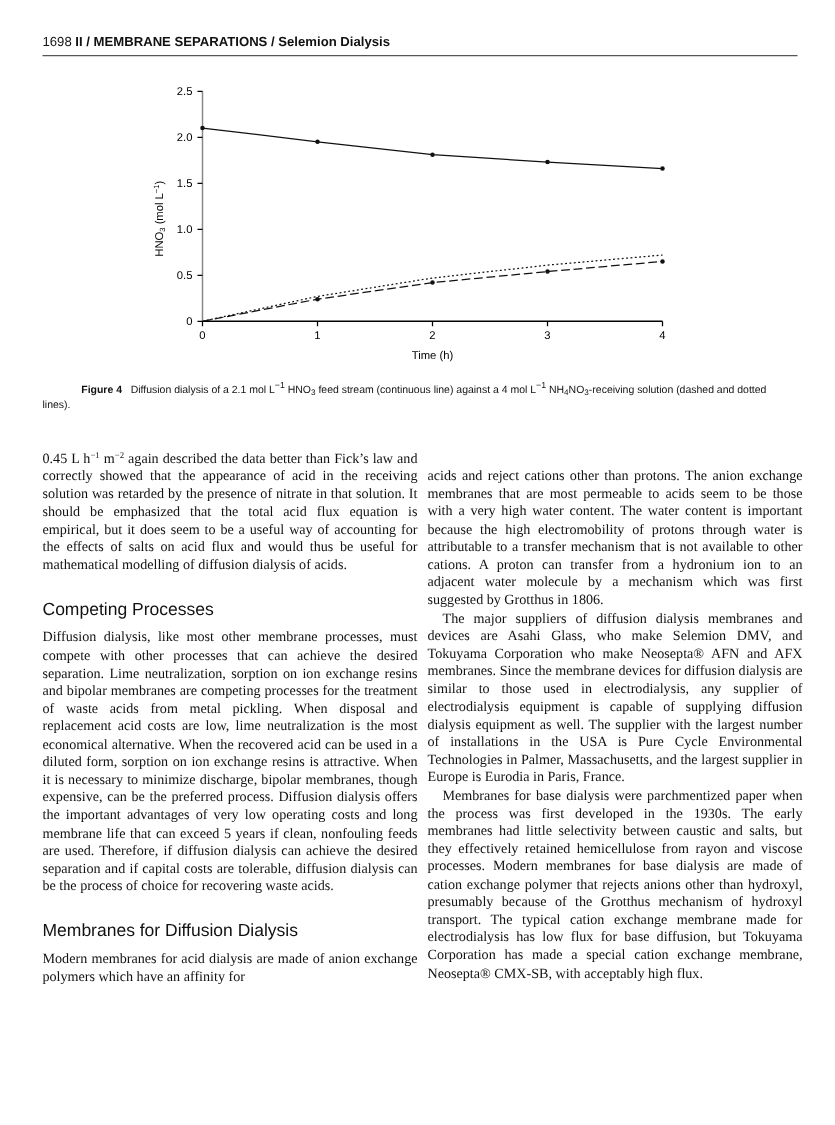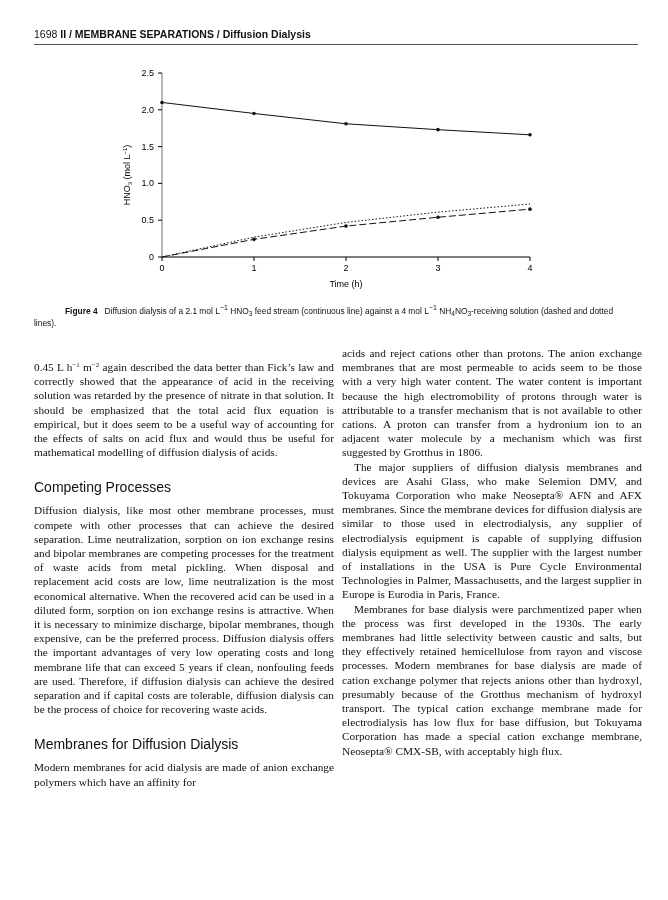--- a/index.html
+++ b/index.html
@@ -6,33 +6,33 @@
   body { width:668px; height:900px; position:relative; overflow:hidden; color:#111; }
   .running-head { position:absolute; left:34px; top:28px; width:604px; font-family:"Liberation Sans", sans-serif; font-size:10.5px; }
   .running-head .pg { }
   .running-head .ttl { font-weight:bold; }
   .rule { position:absolute; left:34px; top:44px; width:604px; height:1px; background:#555; }
   .chart { position:absolute; left:100px; top:58px; width:460px; height:240px; }
   .caption { position:absolute; left:34px; top:305px; width:600px; font-family:"Liberation Sans", sans-serif; font-size:8.4px; line-height:12px; }
   .caption b { font-weight:bold;margin-left:31px; }
   .col { position:absolute; top:346px; width:300px; font-family:"Liberation Serif", serif; font-size:11.3px; line-height:14.2px; text-align:justify; hyphens:manual; }
   .col.left { left:34px;margin-top:14px; }
-  .col.right { left:342px; }
+  .col.right { left:342px;margin-top:28px; }
   .col p { margin:0; }
   .col p.indent { text-indent:12px; }
   .col h2 { font-family:"Liberation Sans", sans-serif; font-size:14px; font-weight:normal; margin:19px 0 7px 0; line-height:18px; }
   sup { font-size:7px; vertical-align:4px; line-height:0; }
   sub { font-size:6.5px; vertical-align:-2px; line-height:0; }
 </style>
 </head>
 <body>
 
 <div class="running-head">
   <span class="pg">1698</span>
-  <span class="ttl">II / MEMBRANE SEPARATIONS / Diffusion Dialysis</span>
+  <span class="ttl">II / MEMBRANE SEPARATIONS / Selemion Dialysis</span>
 </div>
 <div class="rule"></div>
 
 <div class="chart">
   <svg id="chart-svg" width="460" height="240">
       <line x1="62" y1="199" x2="430" y2="199" stroke="#000" stroke-width="1.2"></line>
       <line x1="62" y1="199" x2="62" y2="15" stroke="#888" stroke-width="1.2"></line>
       <line x1="62" y1="199" x2="62" y2="203" stroke="#000" stroke-width="1"></line>
       <text x="62" y="213" font-size="9" text-anchor="middle" font-family="Liberation Sans, sans-serif">0</text>
       <line x1="154" y1="199" x2="154" y2="203" stroke="#000" stroke-width="1"></line>

